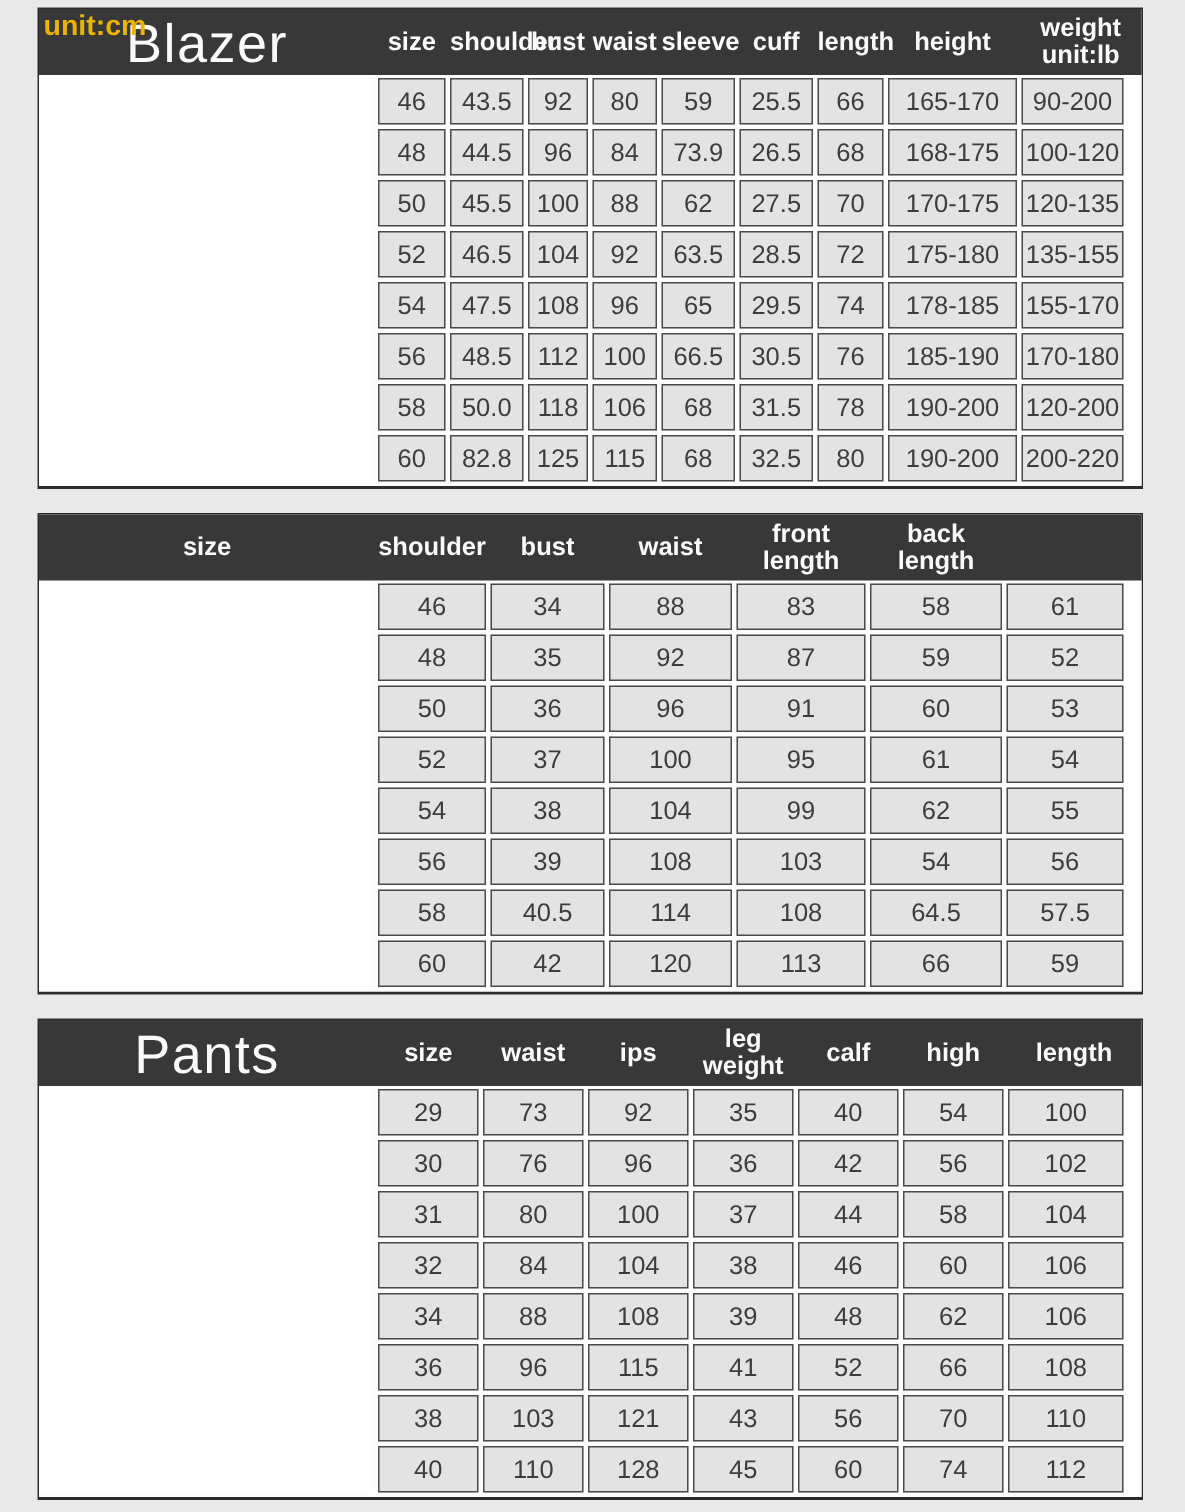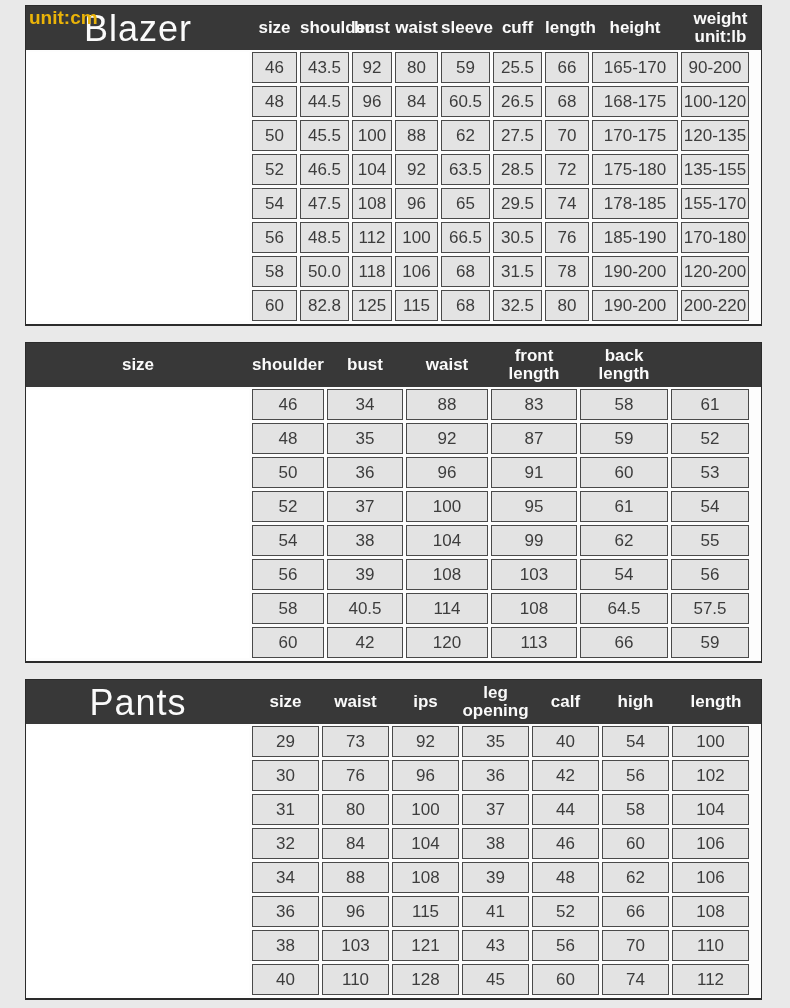--- a/index.html
+++ b/index.html
@@ -125,21 +125,21 @@
       <div class="cell">80</div>
       <div class="cell">59</div>
       <div class="cell">25.5</div>
       <div class="cell">66</div>
       <div class="cell">165-170</div>
       <div class="cell">90-200</div>
       <div class="cell">48</div>
       <div class="cell">44.5</div>
       <div class="cell">96</div>
       <div class="cell">84</div>
-      <div class="cell">60.5</div>
+      <div class="cell">73.9</div>
       <div class="cell">26.5</div>
       <div class="cell">68</div>
       <div class="cell">168-175</div>
       <div class="cell">100-120</div>
       <div class="cell">50</div>
       <div class="cell">45.5</div>
       <div class="cell">100</div>
       <div class="cell">88</div>
       <div class="cell">62</div>
       <div class="cell">27.5</div>
@@ -263,21 +263,21 @@
 <section class="size-section sec-pants">
   <div class="bar">
     <div class="bar-grid">
       <div class="title-cell">
         <span class="table-title">Pants</span>
       </div>
     <span class="col-label">size</span>
         <span class="col-label">waist</span>
         <span class="col-label">ips</span>
         <span class="col-label">leg
-opening</span>
+weight</span>
         <span class="col-label">calf</span>
         <span class="col-label">high</span>
         <span class="col-label">length</span>
       </div>
   </div>
   <div class="body-grid">
     <div class="image-cell"></div>
   <div class="cell">29</div>
       <div class="cell">73</div>
       <div class="cell">92</div>

